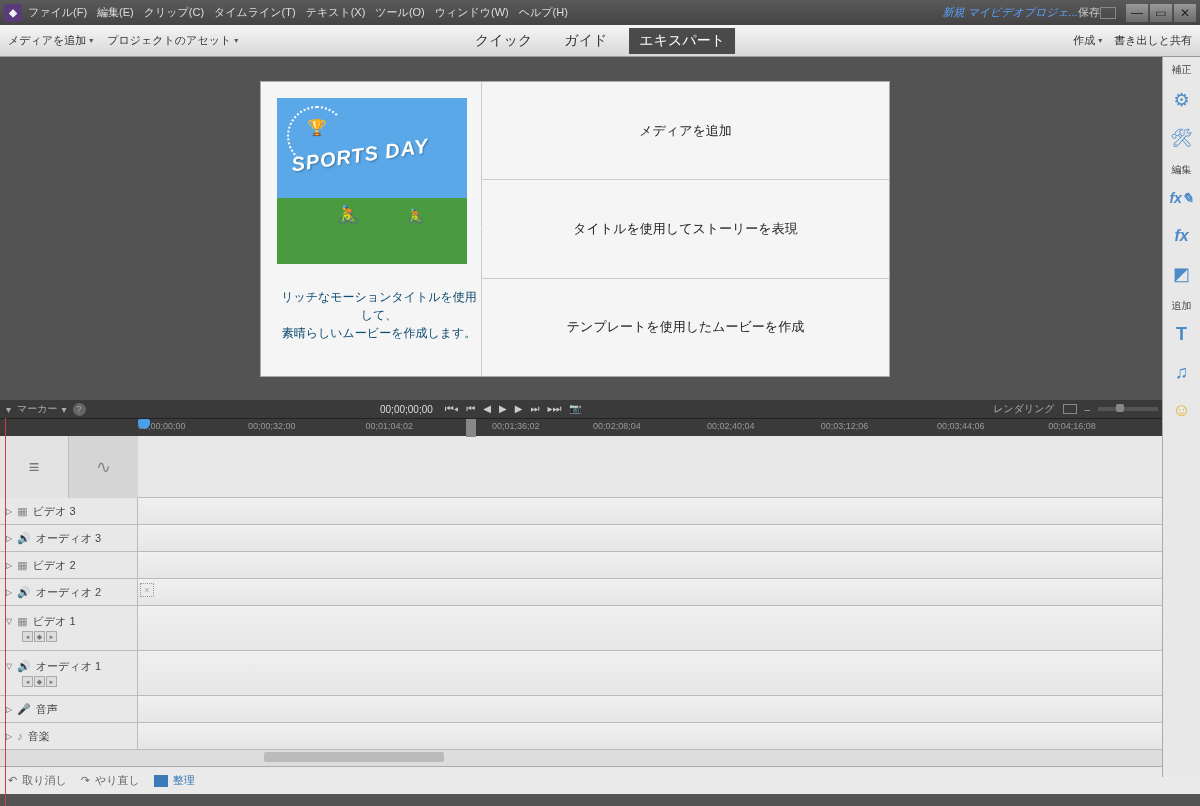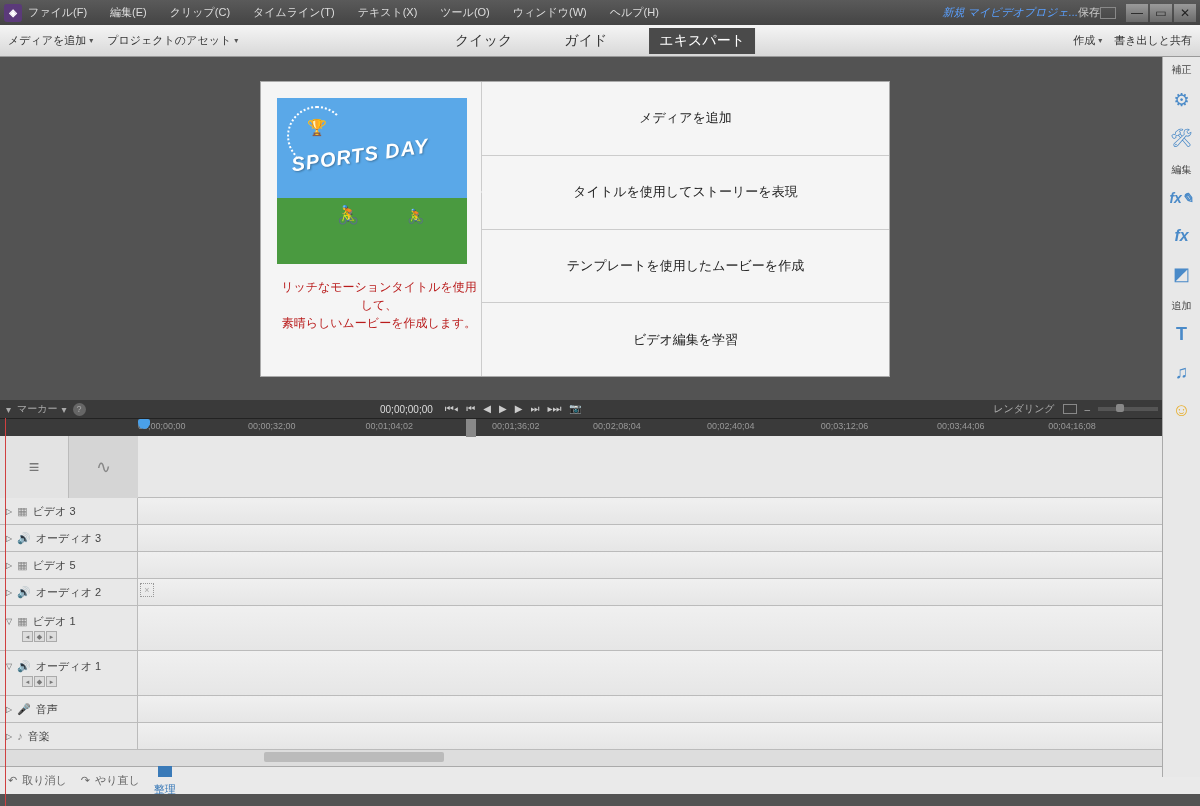--- a/index.html
+++ b/index.html
@@ -1,33 +1,33 @@
 <!DOCTYPE html>
 <html><head>
 <meta charset="utf-8">
 <style>
 * { margin: 0; padding: 0; box-sizing: border-box; font-family: "Meiryo", "Hiragino Kaku Gothic Pro", sans-serif; }
 body { width: 1200px; height: 806px; background: #535353; overflow: hidden; font-size: 11px; color: #ccc; }
 
 .titlebar { height: 25px; background: linear-gradient(#5a5a5a,#444); display: flex; align-items: center; padding: 0 4px; }
 .app-icon { width: 18px; height: 18px; background: #5b3a7a; border-radius: 3px; display: flex; align-items: center; justify-content: center; color: #fff; font-size: 10px; margin-right: 6px; font-weight: bold; }
-.menubar { display: flex; gap: 23px; }
+.menubar { display: flex; gap: 10px; }
 .menubar span { color: #ddd; cursor: default; }
 .title-right { margin-left: auto; display: flex; align-items: center; gap: 0; }
 .proj-name { color: #5aa0ff; font-style: italic; }
 .save-lbl { color: #ccc; }
 .mon-icon { width: 16px; height: 12px; border: 1px solid #888; display: inline-block; }
 .winctrl { display: flex; margin-left: 8px; }
 .winctrl div { width: 22px; height: 18px; background: linear-gradient(#9a9a9a,#6a6a6a); margin-left: 2px; display: flex; align-items: center; justify-content: center; color: #222; font-size: 12px; cursor: default; }
 
 .toolbar2 { height: 32px; background: linear-gradient(#f5f5f5,#d8d8d8); border-bottom: 1px solid #999; display: flex; align-items: center; padding: 0 8px; position: relative; }
 .tb-left { display: flex; gap: 14px; color: #333; }
 .tb-left span { display: flex; align-items: center; gap: 3px; cursor: default; }
 .dd-arrow::after { content: "▾"; font-size: 8px; color: #555; }
-.modetabs { position: absolute; left: 50%; transform: translateX(-50%); display: flex; gap: 32px; align-items: center; justify-content: flex-end; }
+.modetabs { position: absolute; left: 50%; transform: translateX(-50%); display: flex; gap: 12px; align-items: center; justify-content: flex-end; }
 .modetabs span { color: #333; font-size: 14px; cursor: default; padding: 4px 10px; }
 .modetabs .active { background: #4a4a4a; color: #fff; }
 .tb-right { margin-left: auto; display: flex; gap: 12px; color: #333; }
 .tb-right span { display: flex; align-items: center; gap: 3px; cursor: default; }
 
 .centerpane { height: 343px; background: #535353; position: relative; }
 
 .rsidebar { position: absolute; right: 0; top: 57px; width: 38px; height: 720px; background: #e8e8e8; border-left: 1px solid #aaa; display: flex; flex-direction: column; align-items: center; padding-top: 4px; font-size: 10px; color: #444; }
 .rs-lbl { margin: 2px 0 4px; }
 .rs-ico { width: 26px; height: 26px; margin: 6px 0; display: flex; align-items: center; justify-content: center; font-size: 18px; cursor: default; }
@@ -35,21 +35,21 @@
 
 .welcome { position: absolute; left: 260px; top: 24px; width: 630px; height: 296px; background: #f5f5f5; border: 1px solid #aaa; display: flex; }
 .w-left { width: 220px; padding: 16px 0 0 16px; text-align: center; }
 .thumb { width: 190px; height: 166px; background: linear-gradient(#5aa8e8 0%,#5aa8e8 60%,#4a9a40 60%,#4a9a40 100%); position: relative; overflow: hidden; }
 .thumb .arc { position: absolute; left: 10px; top: 8px; width: 60px; height: 60px; border: 2px dotted #fff; border-radius: 50%; border-right-color: transparent; border-bottom-color: transparent; }
 .thumb .trophy { position: absolute; left: 30px; top: 20px; color: #fff; font-size: 16px; }
 .thumb .txt { position: absolute; left: 14px; top: 46px; color: #fff; font-weight: 900; font-size: 20px; transform: rotate(-8deg); font-style: italic; letter-spacing: 1px; text-shadow: 1px 1px 2px rgba(0,0,0,0.3); }
 .thumb .bike { position: absolute; bottom: 38px; font-size: 18px; color: #1a3a1a; }
 .thumb .bike.b1 { left: 60px; }
 .thumb .bike.b2 { left: 130px; font-size: 14px; bottom: 40px; }
-.w-caption { margin-top: 14px; font-size: 12px; color: #b91c1c; line-height: 1.5; text-align: center; }
+.w-caption { margin-top: 24px; font-size: 12px; color: #0c4a6e; line-height: 1.5; text-align: center; }
 .w-right { flex: 1; border-left: 1px solid #ccc; display: flex; flex-direction: column; }
 .w-row { flex: 1; display: flex; align-items: center; justify-content: center; border-bottom: 1px solid #ccc; color: #222; font-size: 13px; cursor: default; position: relative; }
 .w-row:last-child { border-bottom: none; }
 .w-row .ptr { position: absolute; left: -8px; top: 50%; transform: translateY(-50%); width: 0; height: 0; border-top: 8px solid transparent; border-bottom: 8px solid transparent; border-left: 8px solid #f5f5f5; display: none; }
 .w-row.sel .ptr { display: block; }
 
 .tctrl { height: 18px; background: #3a3a3a; display: flex; align-items: center; padding: 0 6px; gap: 6px; color: #aaa; font-size: 10px; position: relative; }
 .tctrl .mark-dd { display: flex; align-items: center; gap: 4px; }
 .tctrl .help { width: 13px; height: 13px; background: #666; border-radius: 50%; display: flex; align-items: center; justify-content: center; font-size: 9px; }
 .tc-center { position: absolute; left: 380px; display: flex; align-items: center; gap: 12px; }
@@ -90,21 +90,21 @@
 .tlane { flex: 1; background: linear-gradient(#f0f0f0,#e6e6e6); position: relative; }
 .tlane .box { position: absolute; left: 2px; top: 4px; width: 14px; height: 14px; border: 1px dotted #999; display: flex; align-items: center; justify-content: center; color: #aaa; font-size: 9px; }
 
 .hscroll { display: flex; height: 16px; margin-right: 38px; }
 .hs-gutter { width: 154px; background: #ddd; }
 .hs-track { flex: 1; background: #ddd; position: relative; }
 .hs-thumb { position: absolute; left: 110px; top: 2px; width: 180px; height: 10px; background: #bbb; border-radius: 2px; }
 
 .footer { height: 28px; background: #eaeaea; border-top: 1px solid #aaa; display: flex; align-items: center; padding: 0 8px; gap: 14px; color: #666; font-size: 11px; }
 .footer .fbtn { display: flex; align-items: center; gap: 5px; cursor: default; }
-.footer .org { color: #3a7ab8; flex-direction: column; }
+.footer .org { color: #3a7ab8; }
 .footer .org-ico { width: 14px; height: 12px; background: #3a7ab8; display: inline-block; }
 </style>
 </head>
 <body>
 
 <div class="titlebar">
   <div class="app-icon">◈</div>
   <div class="menubar">
     <span>ファイル(F)</span>
     <span>編集(E)</span>
@@ -161,23 +161,20 @@
     <div class="w-right">
       <div class="w-row">
           <span>メディアを追加</span>
         </div>
       <div class="w-row sel">
           <span>タイトルを使用してストーリーを表現</span>
           <div class="ptr"></div>
         </div>
       <div class="w-row">
           <span>テンプレートを使用したムービーを作成</span>
-        </div>
-      <div class="w-row">
-          <span>ビデオ編集を学習</span>
         </div>
     </div>
   </div>
 </div>
 
 <div class="tctrl">
   <span>▾</span>
   <span class="mark-dd"><span>マーカー</span> ▾</span>
   <span class="help">?</span>
   <div class="tc-center">
@@ -244,21 +241,21 @@
         <span class="exp">▷</span>
         <span class="ico">🔊</span>
         <span>オーディオ 3</span>
       </div>
       <div class="tlane"></div>
     </div>
     <div class="trow">
       <div class="thdr">
         <span class="exp">▷</span>
         <span class="ico">▦</span>
-        <span>ビデオ 5</span>
+        <span>ビデオ 2</span>
       </div>
       <div class="tlane"></div>
     </div>
     <div class="trow">
       <div class="thdr">
         <span class="exp">▷</span>
         <span class="ico">🔊</span>
         <span>オーディオ 2</span>
       </div>
       <div class="tlane">

